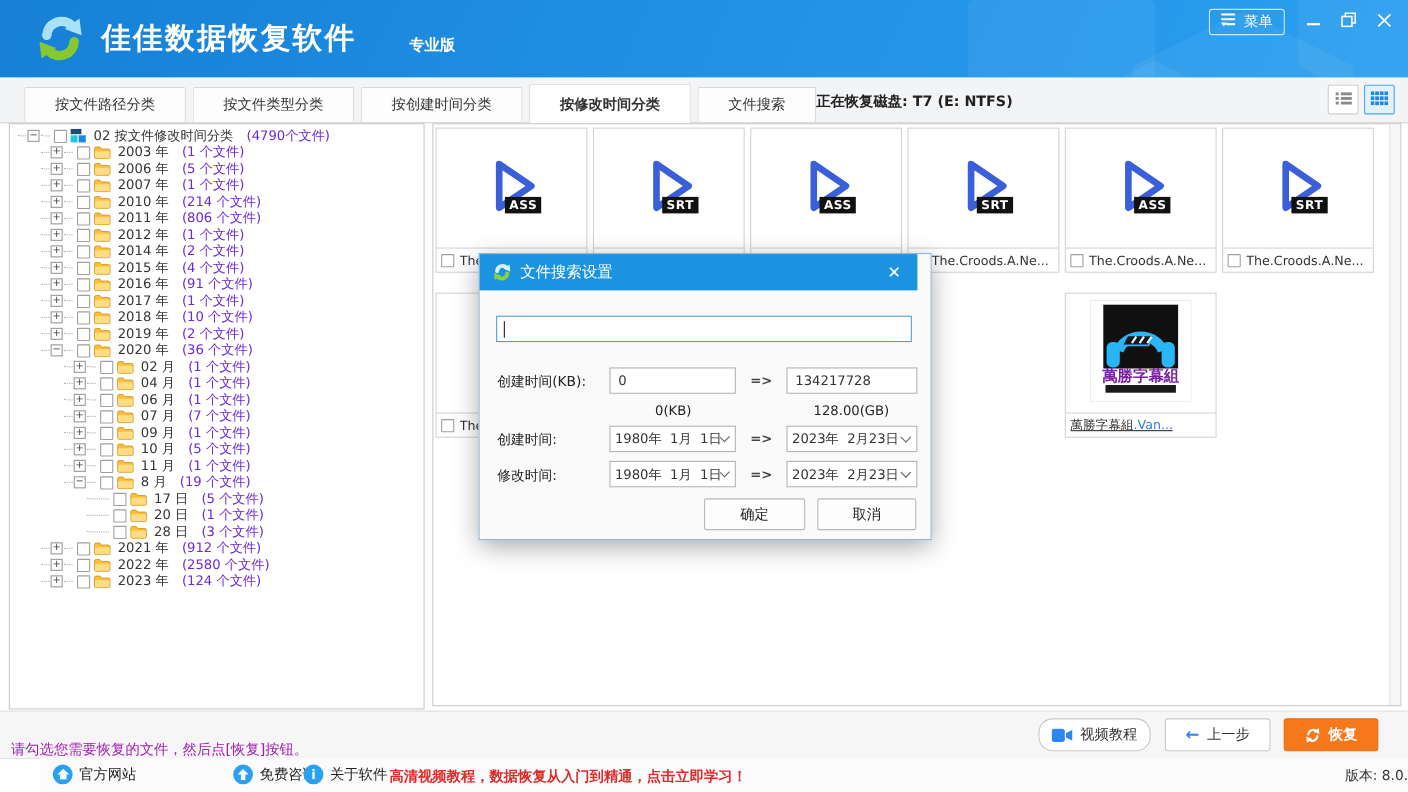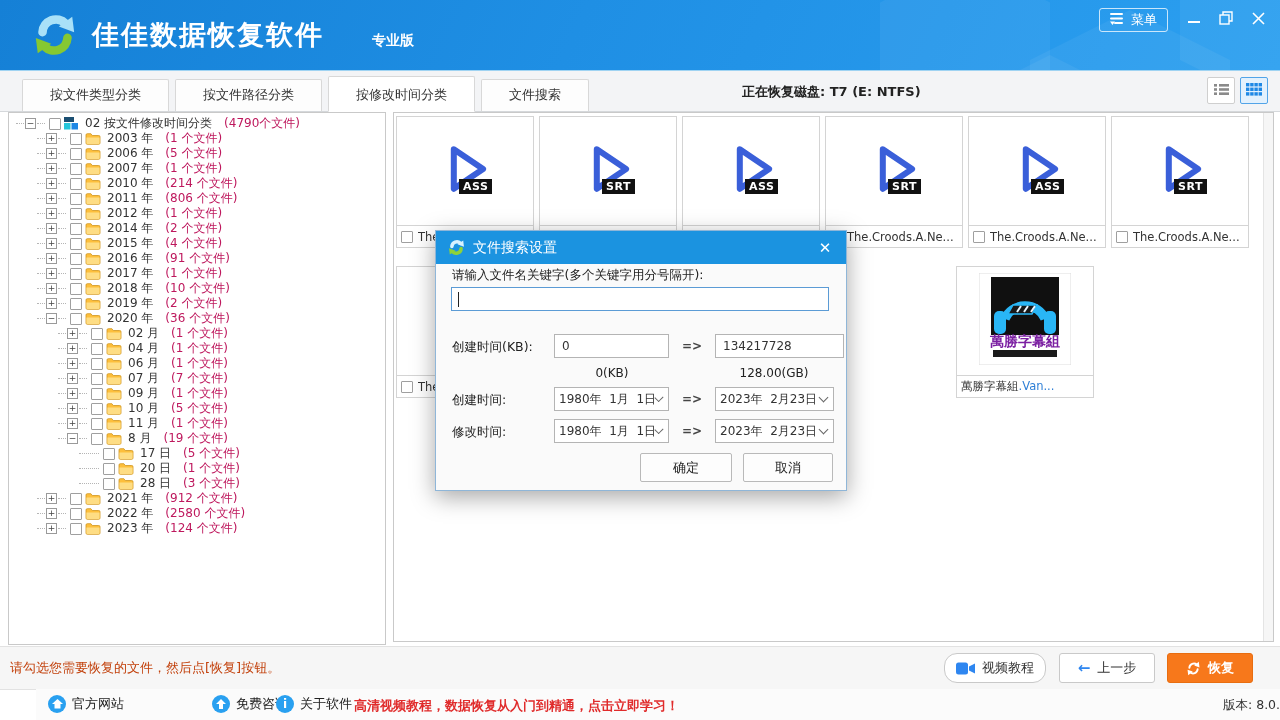--- a/index.html
+++ b/index.html
@@ -21,57 +21,57 @@
     border:1px solid rgba(255,255,255,0.75);border-radius:3px;color:#fff;font-size:13px;
     display:flex;align-items:center;gap:6px;cursor:pointer;text-align:center;}
   .win-btn{position:absolute;top:6px;width:28px;height:24px;display:flex;align-items:center;justify-content:center;cursor:pointer;}
   .win-min{right:72px;} .win-max{right:40px;} .win-close{right:8px;}
   
   .tabbar{position:absolute;left:0;top:71px;width:1280px;height:40px;
     background:#f3f4f6;border-bottom:1px solid #d5d8db;}
   .tabs{position:absolute;left:22px;bottom:0;display:flex;align-items:flex-end;gap:6px;}
   .tab{background:#fdfdfd;border:1px solid #d8d8d8;border-bottom:none;
     padding:6px 27px 7px 27px;font-size:13px;color:#333;cursor:pointer;border-radius:2px 2px 0 0;}
-  .tab.active{background:#ffffff;padding-top:9px;font-weight:normal;margin-bottom:-1px;border-bottom:1px solid #fff;}
+  .tab.active{background:#ffffff;padding-top:9px;font-weight:bold;margin-bottom:-1px;border-bottom:1px solid #fff;}
   .disk-status{position:absolute;left:742px;top:12px;font-size:13px;font-weight:bold;color:#222;}
   .view-toggles{position:absolute;right:12px;top:6px;display:flex;gap:5px;}
   .vtoggle{width:26px;height:25px;border:1px solid #cfcfcf;background:#fff;border-radius:2px;
     display:flex;align-items:center;justify-content:center;cursor:pointer;}
   .vtoggle.active{background:#e3f1fd;border-color:#52a4e8;}
   
   .tree-panel{position:absolute;left:8px;top:112px;width:376px;height:528px;
     background:#fff;border:1px solid #c9c9c9;overflow:hidden;padding-top:3px;}
   .tree-row{height:15px;display:flex;align-items:center;font-size:12px;white-space:nowrap;}
   .tree-indent{display:inline-block;height:1px;}
   .tree-dots{display:inline-block;width:8px;border-top:1px dotted #b5b5b5;margin:0 1px;}
   .expander{width:11px;height:11px;box-sizing:border-box;border:1px solid #9a9a9a;background:#fff;
     font-size:9px;line-height:8px;text-align:center;color:#444;flex:none;cursor:pointer;}
   .tcheck{width:12px;height:12px;box-sizing:border-box;border:1px solid #9f9f9f;background:#fff;
     margin:0 3px;flex:none;cursor:pointer;border-radius:1px;}
   .ticon{flex:none;margin-right:4px;display:flex;}
   .tlabel{padding:0 2px;}
   .tree-row.selected .tlabel{background:#ececec;}
-  .tcount{margin-left:10px;color:#be185d;}
+  .tcount{margin-left:10px;color:#6d28d9;}
   .file-panel{position:absolute;left:393px;top:112px;width:879px;height:528px;
     background:#fff;border:1px solid #c9c9c9;overflow:hidden;}
   .fscroll{position:absolute;right:0;top:0;width:9px;height:100%;background:#f6f6f6;border-left:1px solid #e4e4e4;}
   .cell{position:absolute;width:138px;height:132px;box-sizing:border-box;border:1px solid #d4d4d4;background:#fff;}
   .thumb{position:relative;height:108px;display:flex;align-items:center;justify-content:center;}
   .badge{position:absolute;left:62px;top:62px;background:#111;color:#fff;font-size:11px;font-weight:bold;
     padding:1px 4px;letter-spacing:0.5px;}
   .cell-label{height:22px;box-sizing:border-box;border-top:1px solid #d4d4d4;display:flex;align-items:center;
     padding:0 4px;font-size:11.5px;overflow:hidden;white-space:nowrap;}
   .fcheck{width:12px;height:12px;box-sizing:border-box;border:1px solid #9f9f9f;background:#fff;border-radius:1px;
     margin-right:5px;flex:none;cursor:pointer;}
   .fname{overflow:hidden;white-space:nowrap;}
   .fname .link{color:#2e7fd6;}
   
   .dialog{position:absolute;left:435px;top:230px;width:410px;height:259px;background:#fafafa;
     border:1px solid #8fb6d8;box-shadow:0 6px 22px rgba(0,0,0,0.35);z-index:50;}
-  .dlg-title{position:absolute;left:0;top:0;right:0;height:33px;background:#1b93e0;color:#fff;
+  .dlg-title{position:absolute;left:0;top:0;right:12px;height:33px;background:#1b93e0;color:#fff;
     display:flex;align-items:center;padding-left:12px;gap:8px;font-size:14px;}
   .dlg-close{position:absolute;right:10px;top:6px;width:22px;height:22px;color:#fff;font-size:15px;
     display:flex;align-items:center;justify-content:center;cursor:pointer;}
   .dlg-label{position:absolute;font-size:12.5px;color:#222;}
   .kw-input{position:absolute;left:15px;top:56px;width:378px;height:24px;box-sizing:border-box;
     background:#fff;border:1px solid #5b9bd5;}
   .caret{position:absolute;left:6px;top:4px;width:1px;height:15px;background:#222;}
   .dlg-input{position:absolute;height:24px;box-sizing:border-box;background:#fff;border:1px solid #b4b4b4;
     font-size:12px;display:flex;align-items:center;padding:0 7px;}
   .dlg-select{position:absolute;height:24px;box-sizing:border-box;background:#fff;border:1px solid #b4b4b4;
@@ -79,21 +79,21 @@
   .chev{margin-left:auto;width:6px;height:6px;border-right:1.4px solid #666;border-bottom:1.4px solid #666;
     transform:rotate(45deg);margin-top:-4px;margin-right:2px;}
   .arrow-txt{position:absolute;font-size:12px;font-weight:bold;color:#444;}
   .size-hint{position:absolute;font-size:12px;color:#222;width:120px;text-align:center;}
   .dlg-btn{position:absolute;width:92px;height:29px;box-sizing:border-box;background:#fdfdfd;
     border:1px solid #b9b9b9;border-radius:2px;font-size:13px;color:#222;
     display:flex;align-items:center;justify-content:center;cursor:pointer;}
   
   .action-bar{position:absolute;left:0;top:646px;width:1280px;height:42px;background:#f6f6f6;
     border-top:1px solid #e2e2e2;border-bottom:1px solid #e2e2e2;}
-  .hint{position:absolute;left:10px;top:12px;font-size:13px;color:#c2410c;}
+  .hint{position:absolute;left:10px;top:25px;font-size:13px;color:#a21caf;}
   .bar-btn{position:absolute;top:6px;height:30px;box-sizing:border-box;background:#fff;border:1px solid #c9c9c9;
     border-radius:3px;font-size:13px;color:#333;display:flex;align-items:center;justify-content:center;gap:7px;cursor:pointer;}
   .btn-video{right:234px;width:102px;border-radius:13px;}
   .btn-back{right:125px;width:96px;}
   .btn-recover{right:27px;width:86px;background:#f7781b;border-color:#e86d10;color:#fff;font-weight:bold;}
   .back-arrow{color:#2e86f0;font-size:15px;font-weight:bold;}
   
   .footer{position:absolute;left:0;top:689px;width:1280px;height:31px;background:#fbfbfb;margin-left:36px;}
   .flink{position:absolute;top:6px;display:flex;align-items:center;gap:6px;font-size:13px;color:#222;cursor:pointer;}
   .flink-site{left:12px;} .flink-consult{left:128px;padding-left:48px;} .flink-about{left:240px;}
@@ -146,22 +146,23 @@
   </div>
   <div class="win-btn win-close">
     <svg width="13" height="13" viewBox="0 0 13 13">
       <path d="M1 1 L12 12 M12 1 L1 12" stroke="#fff" stroke-width="1.6"></path>
     </svg>
   </div>
 </div>
 
 <div class="tabbar">
   <div class="tabs">
+      <div class="tab">按文件路径分类</div>
       <div class="tab">按文件类型分类</div>
-      <div class="tab">按文件路径分类</div>
+      <div class="tab">按创建时间分类</div>
       <div class="tab active">按修改时间分类</div>
       <div class="tab">文件搜索</div>
     </div>
   <span class="disk-status">正在恢复磁盘: T7 (E: NTFS)</span>
   <div class="view-toggles">
     <div class="vtoggle">
       <span>
         <svg width="15" height="13" viewBox="0 0 15 13">
           <rect x="0" y="1" width="3" height="2.6" fill="#8a8a8a"></rect>
             <rect x="5" y="1" width="10" height="2.6" fill="#8a8a8a"></rect>
@@ -691,21 +692,21 @@
       <div class="thumb">
         <span><svg width="62" height="62" viewBox="0 0 72 72">
             <path d="M23 13 L57 36 L23 59 Z" fill="none" stroke="#3a5fd9" stroke-width="7" stroke-linejoin="round" stroke-linecap="round"></path>
           </svg></span>
       </div>
       <div class="cell-label">
         <span class="fcheck"></span>
         <span class="fname">The.Croods.A.Ne...</span>
       </div>
     </div>
-    <div class="cell" style="left: 562px; top: 153px;">
+    <div class="cell" style="left: 574px; top: 153px; text-decoration: underline;">
       <div class="thumb">
         <span><svg width="92" height="92" viewBox="0 0 92 92">
             <rect x="0" y="0" width="92" height="92" fill="#fff" stroke="#ddd"></rect>
             <rect x="12" y="4" width="68" height="58" fill="#101010"></rect>
             <path d="M26 46 A21 19 0 0 1 66 46" fill="none" stroke="#29b6f6" stroke-width="9"></path>
             <rect x="15" y="38" width="12" height="23" rx="5" fill="#29b6f6"></rect>
             <rect x="65" y="38" width="12" height="23" rx="5" fill="#29b6f6"></rect>
             <path d="M34 32 h24 l-5 9 h-24 z" fill="#181818" stroke="#29b6f6" stroke-width="1.5"></path>
             <path d="M38 39 l4 -6 M45 39 l4 -6 M52 39 l4 -6" stroke="#e8f6ff" stroke-width="2"></path>
             <text x="46" y="73" fill="#7b1fa2" font-size="14" font-weight="bold" text-anchor="middle">萬勝字幕組</text>
@@ -725,29 +726,28 @@
         <path d="M11 21 A14 14 0 0 1 35 12" fill="none" stroke="#d8f2ff" stroke-width="10" stroke-linecap="round"></path>
         <polygon points="43,4 45,22 27,15" fill="#d8f2ff"></polygon>
         <path d="M37 27 A14 14 0 0 1 13 36" fill="none" stroke="#8ed23a" stroke-width="10" stroke-linecap="round"></path>
         <polygon points="5,44 3,26 21,33" fill="#8ed23a"></polygon>
       </svg>
     </span>
     <span>文件搜索设置</span>
     <span class="dlg-close">✕</span>
   </div>
 
-  <div class="dlg-label" style="left:16px;top:36px;">请输入文件名关键字(多个关键字用分号隔开):</div>
   <div class="kw-input">
       <div class="caret"></div>
     </div>
 
   <div class="dlg-label" style="left:16px;top:108px;">创建时间(KB):</div>
   <div class="dlg-input" style="left:118px;top:103px;width:115px;">0</div>
   <div class="arrow-txt" style="left:246px;top:108px;">=&gt;</div>
-  <div class="dlg-input" style="left:279px;top:103px;width:129px;">134217728</div>
+  <div class="dlg-input" style="left:279px;top:103px;width:119px;">134217728</div>
   <div class="size-hint" style="left:116px;top:135px;">0(KB)</div>
   <div class="size-hint" style="left:278px;top:135px;">128.00(GB)</div>
 
   <div class="dlg-label" style="left:16px;top:161px;">创建时间:</div>
   <div class="dlg-select" style="left:118px;top:156px;width:115px;">
     <span>1980年  1月  1日</span><span class="chev"></span>
   </div>
   <div class="arrow-txt" style="left:246px;top:161px;">=&gt;</div>
   <div class="dlg-select" style="left:279px;top:156px;width:119px;">
     <span>2023年  2月23日</span><span class="chev"></span>

